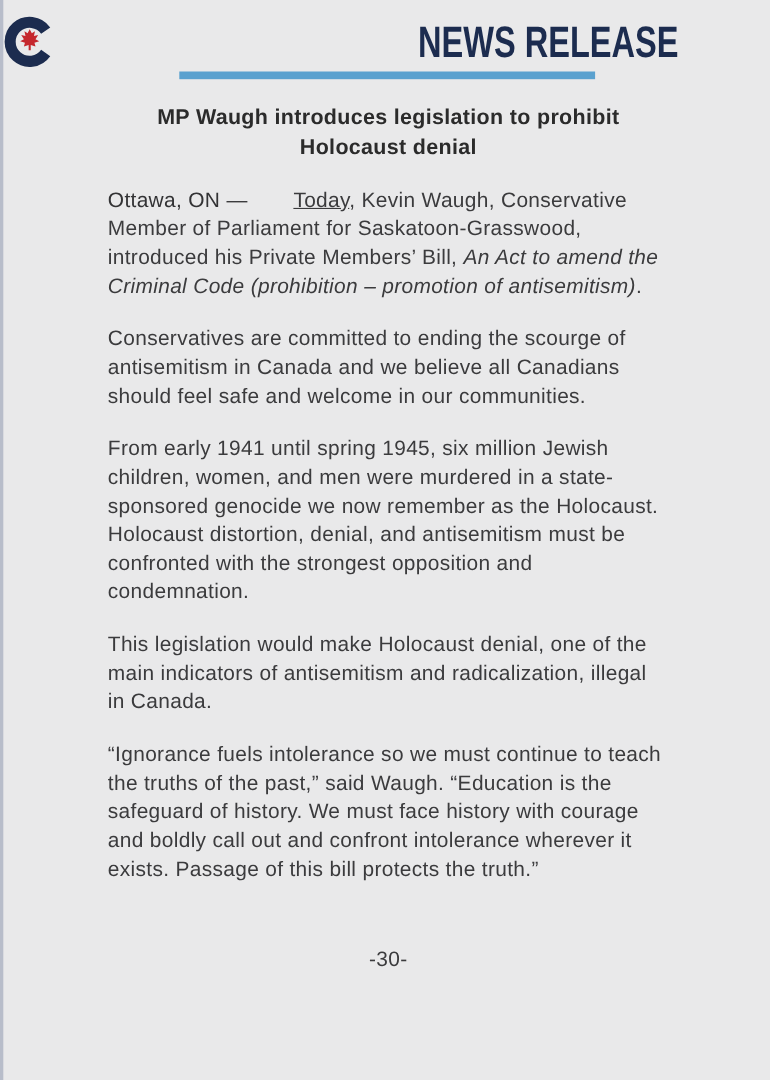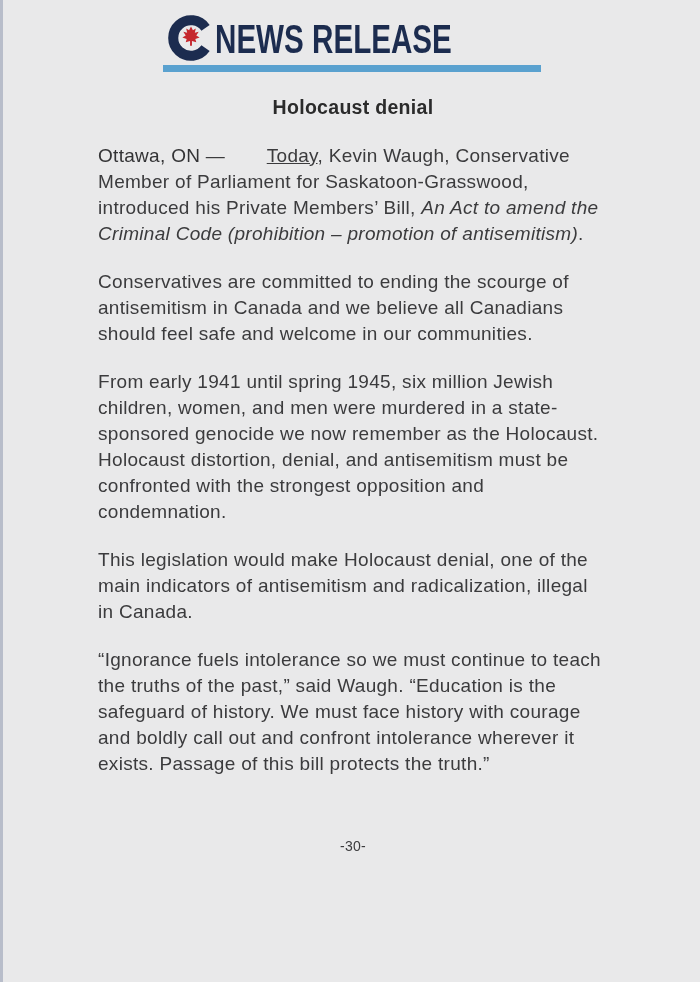--- a/index.html
+++ b/index.html
@@ -13,21 +13,21 @@
     color: #3b3b3d;
     overflow: hidden;
   }
   .page { width: 100%; height: 100%; }
 
   
   .header { padding-top: 14px; text-align: center; }
   .logo-row {
     display: flex;
     align-items: center;
-    justify-content: center;
+    justify-content: space-between;
     height: 48px;
     gap: 0;
   }
   .c-mark { width: 48px; height: 48px; flex: 0 0 auto; }
   .c-ring { fill: none; stroke: #1c2c4f; stroke-width: 21; }
   .leaf { fill: #c5272d; }
   .wordmark {
     font-size: 40px;
     font-weight: bold;
     color: #1c2c4f;
@@ -71,21 +71,21 @@
     line-height: 26px;
     letter-spacing: 0.3px;
     margin-top: 22px;
     color: #3b3b3d;
   }
   .para strong { font-weight: normal; color: #333335; }
   .para em { font-style: italic; }
   .end-mark {
     margin-top: 56px;
     text-align: center;
-    font-size: 14px;
+    font-size: 19px;
     line-height: 26px;
     letter-spacing: 0.3px;
     color: #3b3b3d;
   }
 </style>
 </head>
 <body>
 
 <div class="page">
 
@@ -96,20 +96,21 @@
         <polygon class="leaf" points="50,26 54,34 60,30 58,39 66,37 61,45 68,49 59,52 61,59 52,56 52,66 48,66 48,56 39,59 41,52 32,49 39,45 34,37 42,39 40,30 46,34"></polygon>
       </svg>
       <span class="wordmark">NEWS RELEASE</span>
     </div>
     <div class="accent-bar"></div>
   </header>
 
   <main class="content">
 
     <h1 class="title">
+        <span class="title-line">MP Waugh introduces legislation to prohibit</span>
         <span class="title-line">Holocaust denial</span>
       </h1>
 
 
     <p class="para"><strong>Ottawa, ON</strong><span> — </span><a class="u">Today</a><span>, Kevin Waugh, Conservative Member of Parliament for Saskatoon-Grasswood, introduced his Private Members’ Bill, </span><em>An Act to amend the Criminal Code (prohibition – promotion of antisemitism)</em><span>.</span></p>
 
     <p class="para">Conservatives are committed to ending the scourge of antisemitism in Canada and we believe all Canadians should feel safe and welcome in our communities.</p>
 
     <p class="para">From early 1941 until spring 1945, six million Jewish children, women, and men were murdered in a state-sponsored genocide we now remember as the Holocaust. Holocaust distortion, denial, and antisemitism must be confronted with the strongest opposition and condemnation.</p>
 

